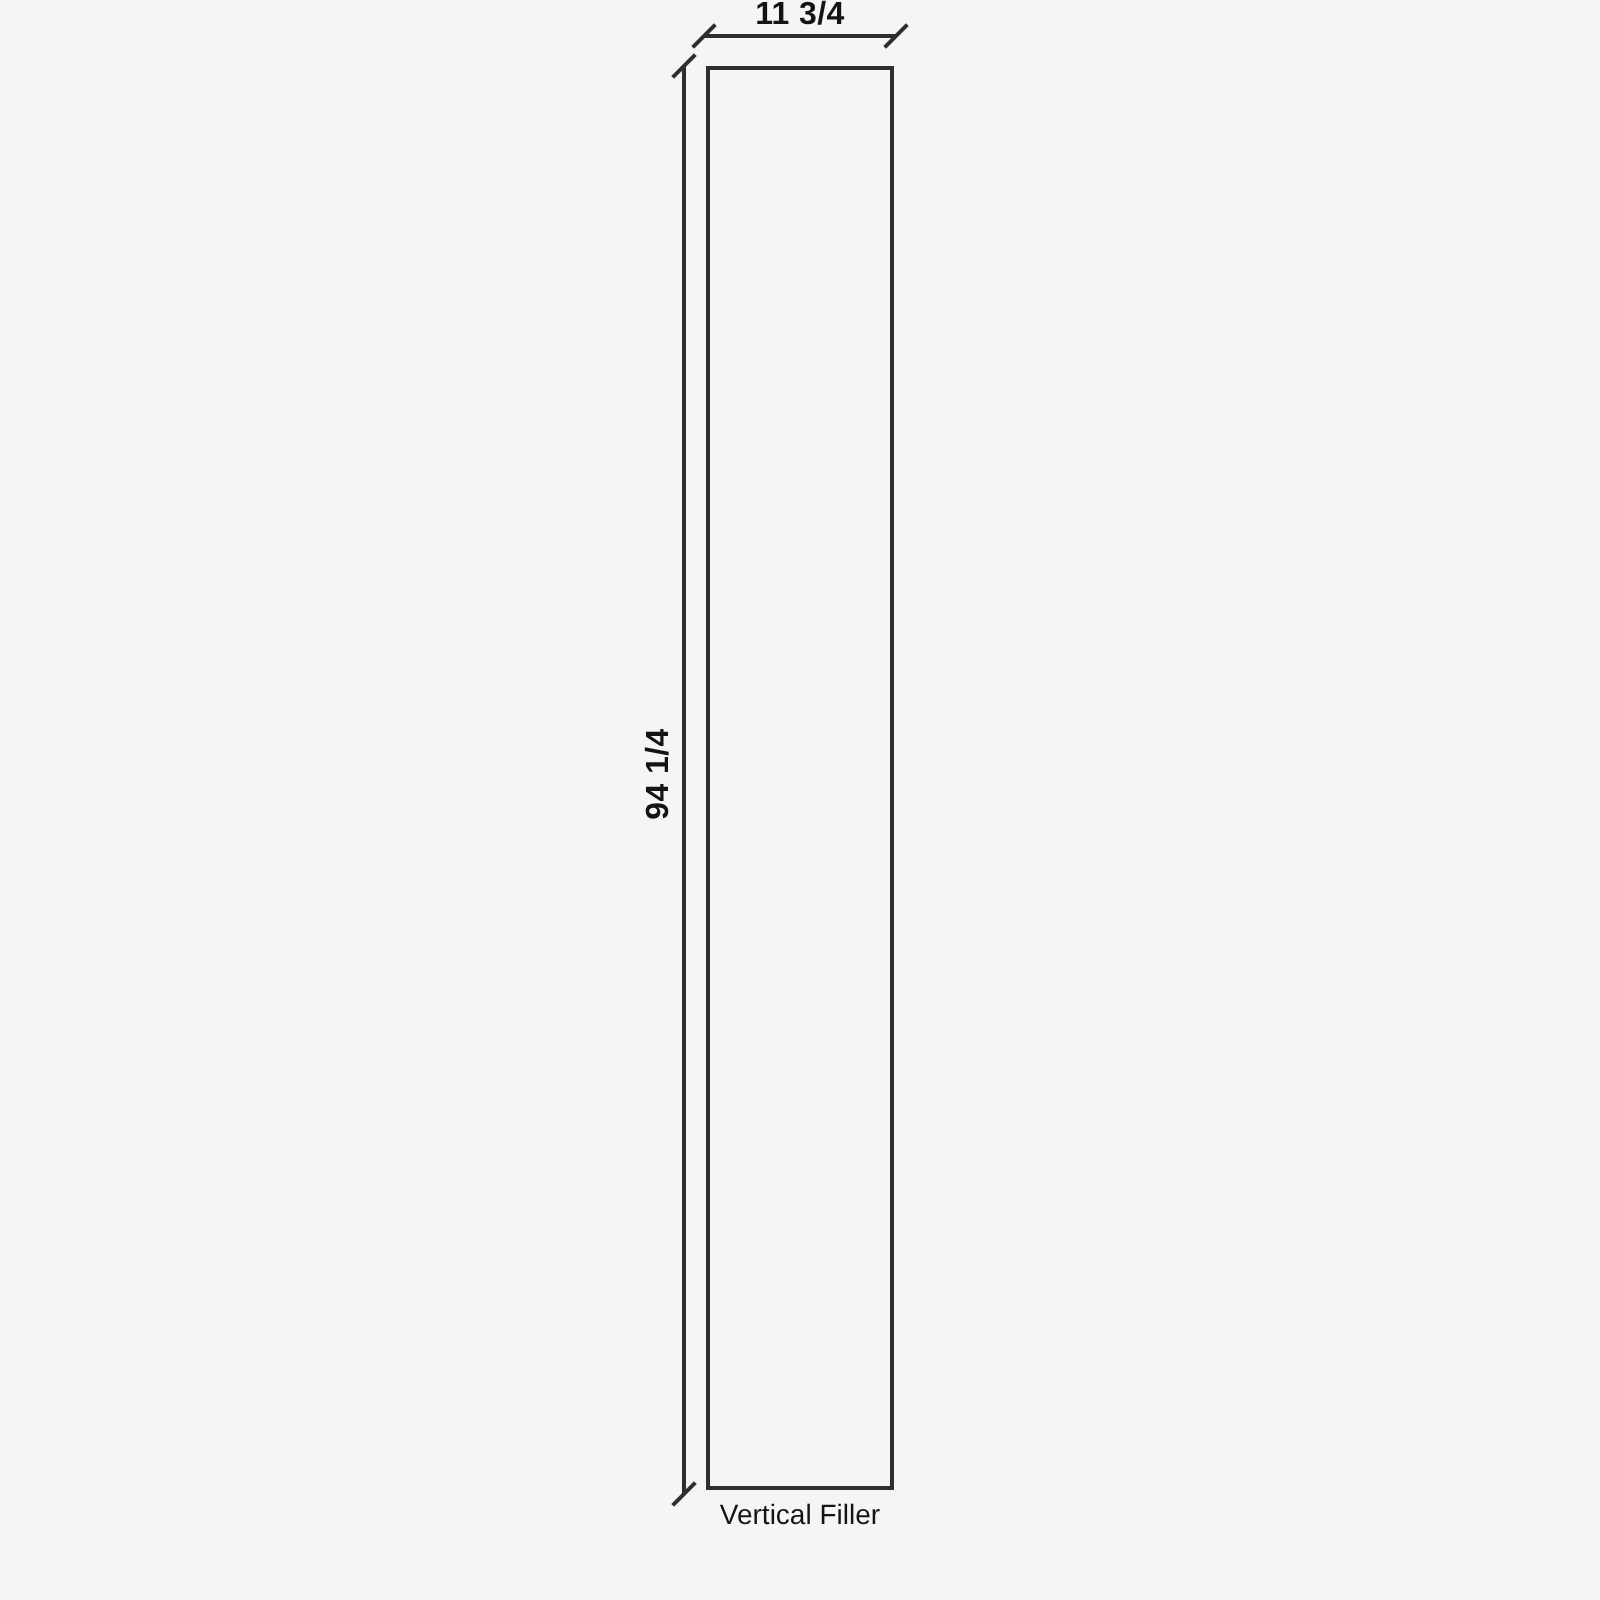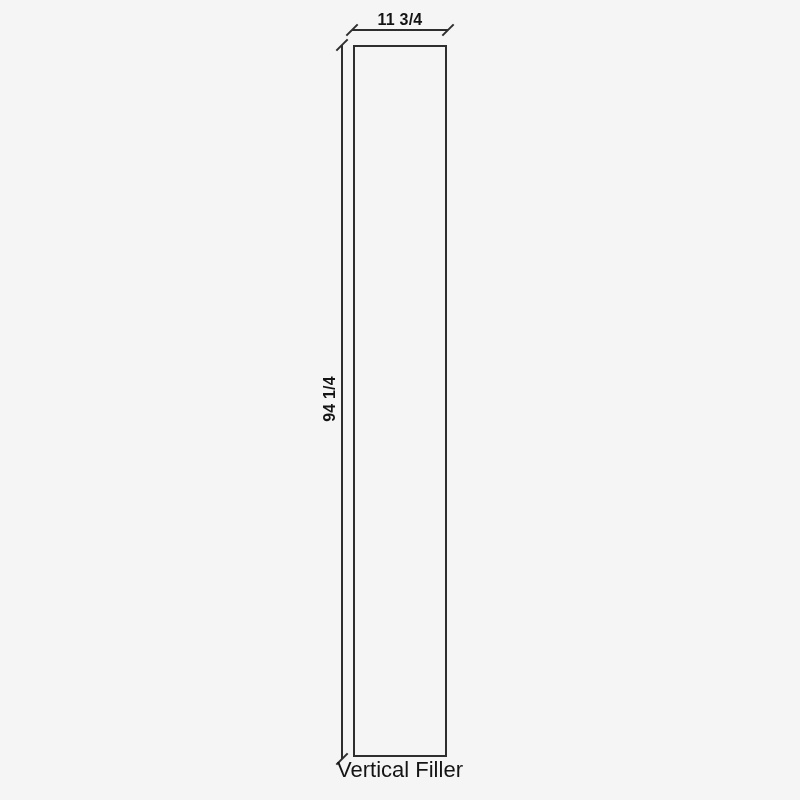--- a/index.html
+++ b/index.html
@@ -11,21 +11,20 @@
   html, body {
     width: 800px; height: 800px;
     font-family: "Liberation Sans", sans-serif;
     background: var(--background);
     overflow: hidden;
   }
   .canvas {
     position: relative;
     width: 800px; height: 744px;
     background: var(--background);
-    margin-top: 12px;
   }
   
   .panel-rect {
     position: absolute;
     left: 353px; top: 33px;
     width: 94px; height: 712px;
     border: 2px solid var(--line);
     background: transparent;
   }
   
@@ -69,21 +68,21 @@
     left: 330px; top: 387px;
     transform: translate(-50%, -50%) rotate(-90deg);
   }
   
   .caption {
     position: absolute;
     left: 0; top: 747px;
     width: 800px;
     text-align: center;
     color: var(--text);
-    font-size: 22px;
+    font-size: 14px;
     line-height: 21px;
   }
 </style>
 </head>
 <body>
 
 <div class="canvas">
 
   <div class="panel-rect"></div>
 

